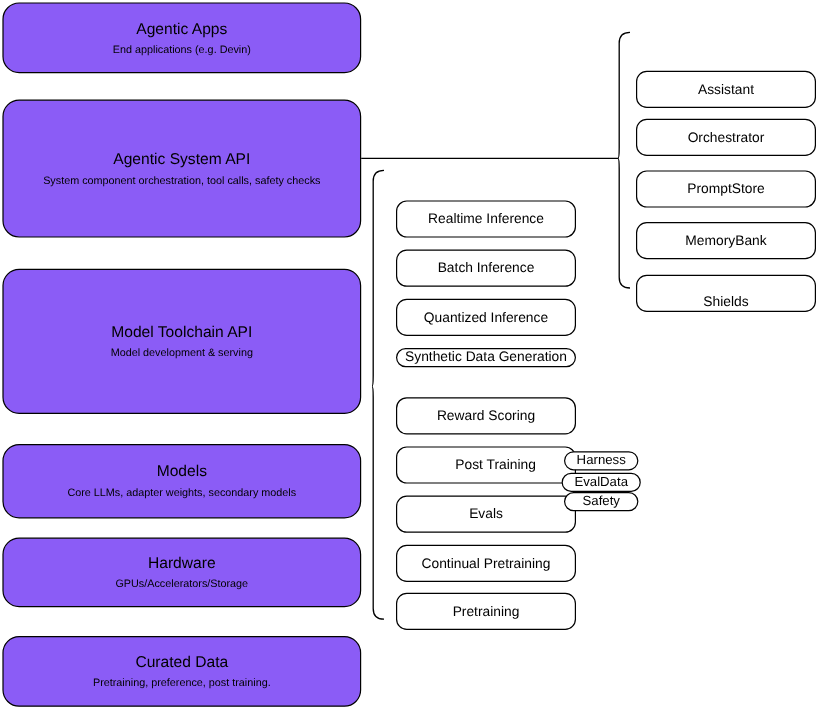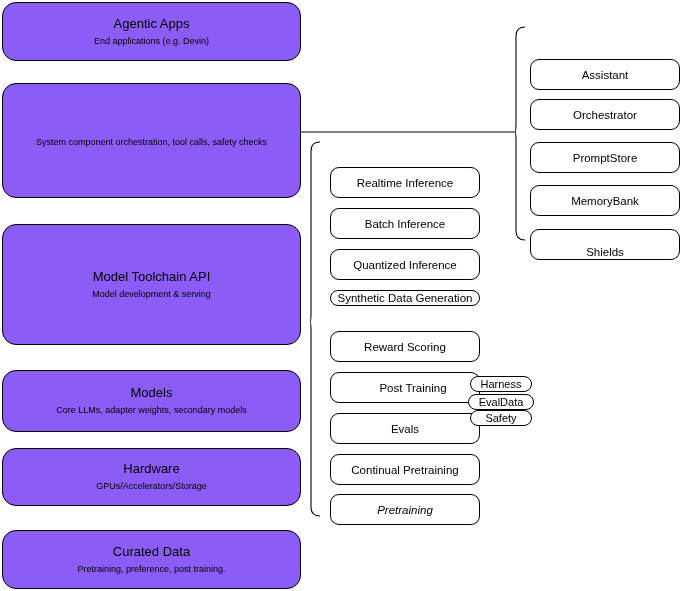--- a/index.html
+++ b/index.html
@@ -100,20 +100,21 @@
 <body>
 
 <div id="canvas">
 
   <div id="stack-layers">
       <div class="node stack-node" style="left: 2px; top: 2px; width: 299px; height: 59px;">
         <div class="title">Agentic Apps</div>
         <div class="subtitle">End applications (e.g. Devin)</div>
       </div>
       <div class="node stack-node" style="left: 2px; top: 83px; width: 299px; height: 115px;">
+        <div class="title">Agentic System API</div>
         <div class="subtitle">System component orchestration, tool calls, safety checks</div>
       </div>
       <div class="node stack-node" style="left: 2px; top: 224px; width: 299px; height: 121px;">
         <div class="title">Model Toolchain API</div>
         <div class="subtitle">Model development &amp; serving</div>
       </div>
       <div class="node stack-node" style="left: 2px; top: 370px; width: 299px; height: 62px;">
         <div class="title">Models</div>
         <div class="subtitle">Core LLMs, adapter weights, secondary models</div>
       </div>
@@ -175,21 +176,21 @@
       </div>
       <div class="chip" style="left: 330px; top: 348px; width: 150px; height: 31px; padding-left: 16px;">
         <span class="label">Post Training</span>
       </div>
       <div class="chip" style="left: 330px; top: 389px; width: 150px; height: 31px;">
         <span class="label">Evals</span>
       </div>
       <div class="chip" style="left: 330px; top: 430px; width: 150px; height: 31px;">
         <span class="label">Continual Pretraining</span>
       </div>
-      <div class="chip" style="left: 330px; top: 470px; width: 150px; height: 31px; font-style: italic;">
+      <div class="chip" style="left: 330px; top: 470px; width: 150px; height: 31px;">
         <span class="label">Pretraining</span>
       </div>
     </div>
 
   <div id="evals-subcomponents">
       <div class="pill" style="left: 470px; top: 376px; width: 62px; height: 16px;">
         <span class="label">Harness</span>
       </div>
       <div class="pill" style="left: 468px; top: 394px; width: 66px; height: 16px;">
         <span class="label">EvalData</span>

